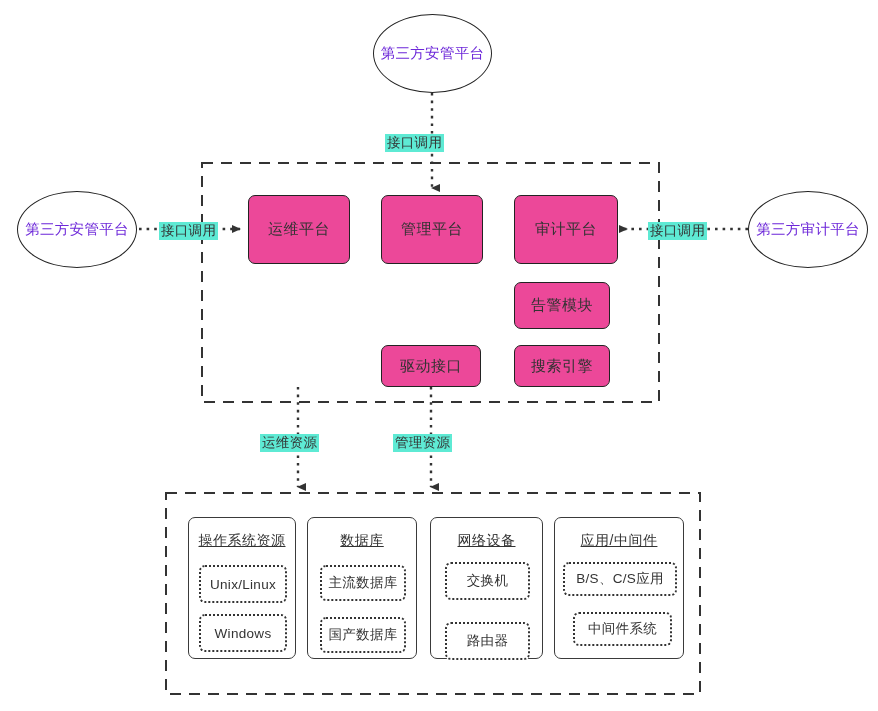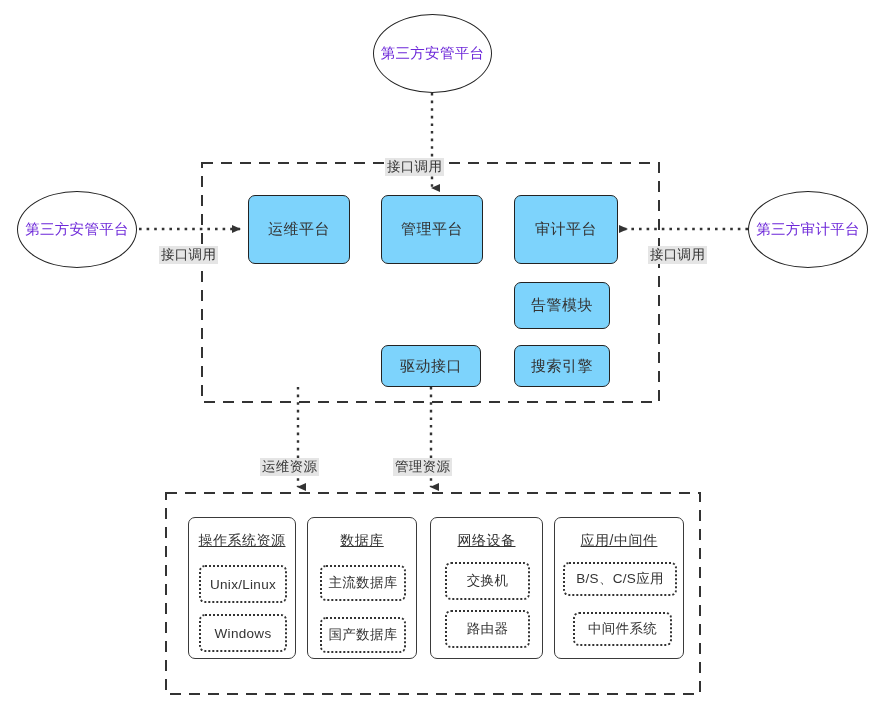--- a/index.html
+++ b/index.html
@@ -28,21 +28,21 @@
 
   
   .node {
     position: absolute;
     box-sizing: border-box;
     display: flex;
     align-items: center;
     justify-content: center;
     text-align: center;
     color: #333333;
-    background: #7dd3fc;
+    background: #ec4899;
   }
 
   
   .rect {
     border: 1.6px solid #232323;
     border-radius: 7px;
     font-size: 15px;
     letter-spacing: .5px;
   }
 
@@ -89,24 +89,23 @@
     letter-spacing: .3px;
     background: #ffffff;
   }
 
   
   .edge-label {
     position: absolute;
     font-size: 13.5px;
     color: #333333;
     white-space: nowrap;
-    background: #e5e5e5;
+    background: #5eead4;
     padding: 0 2px;
     letter-spacing: .3px;
-    margin-top: 24px;
   }
 
   
   .zone {
     position: absolute;
     box-sizing: border-box;
     background: transparent;
   }
 </style>
 </head>
@@ -201,21 +200,21 @@
 
   <div class="node group-box" style="left:307px; top:517px; width:110px; height:142px;">
     <div class="group-title">数据库</div>
     <div class="dotted-item" style="left:12px; top:47px; width:86px; height:36px;">主流数据库</div>
     <div class="dotted-item" style="left:12px; top:99px; width:86px; height:36px;">国产数据库</div>
   </div>
 
   <div class="node group-box" style="left:430px; top:517px; width:113px; height:142px;">
     <div class="group-title">网络设备</div>
     <div class="dotted-item" style="left:14px; top:44px; width:85px; height:38px;">交换机</div>
-    <div class="dotted-item" style="left:14px; top:92px; width:85px; height:38px;font-family:Liberation Mono, monospace;">路由器</div>
+    <div class="dotted-item" style="left:14px; top:104px; width:85px; height:38px;font-family:Liberation Mono, monospace;">路由器</div>
   </div>
 
   <div class="node group-box" style="left:554px; top:517px; width:130px; height:142px;">
     <div class="group-title">应用/中间件</div>
     <div class="dotted-item" style="left:8px; top:44px; width:114px; height:34px;">B/S、C/S应用</div>
     <div class="dotted-item" style="left:18px; top:94px; width:99px; height:34px;">中间件系统</div>
   </div>
 
 </div>
 

